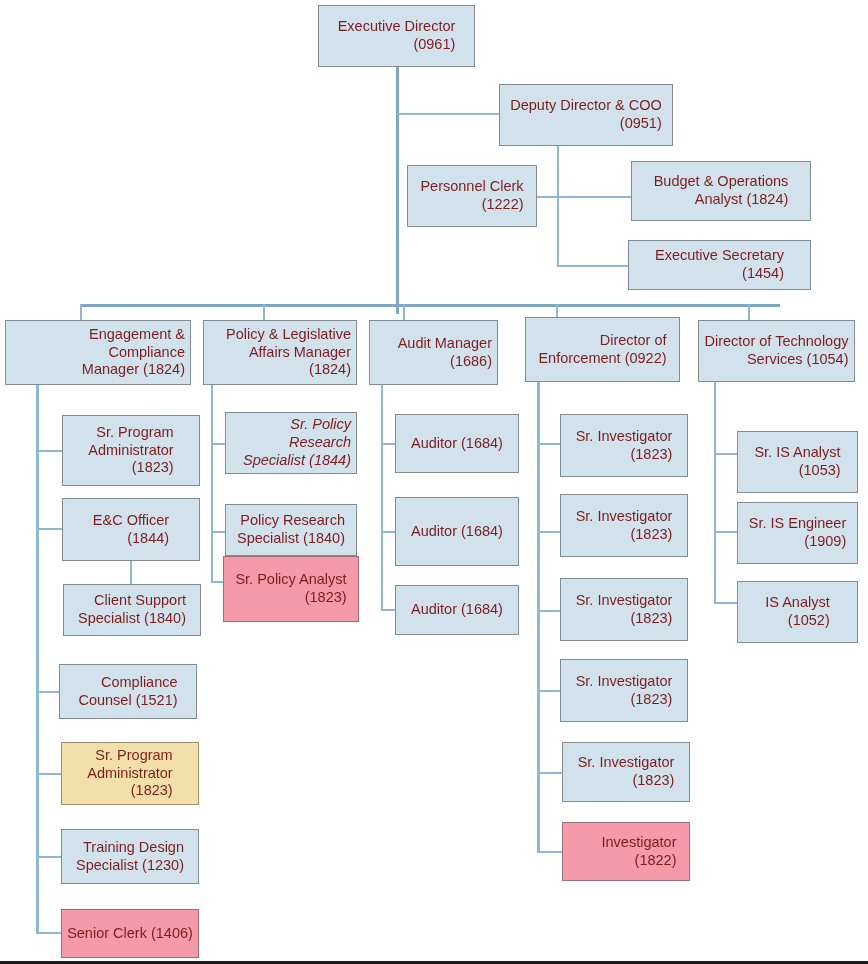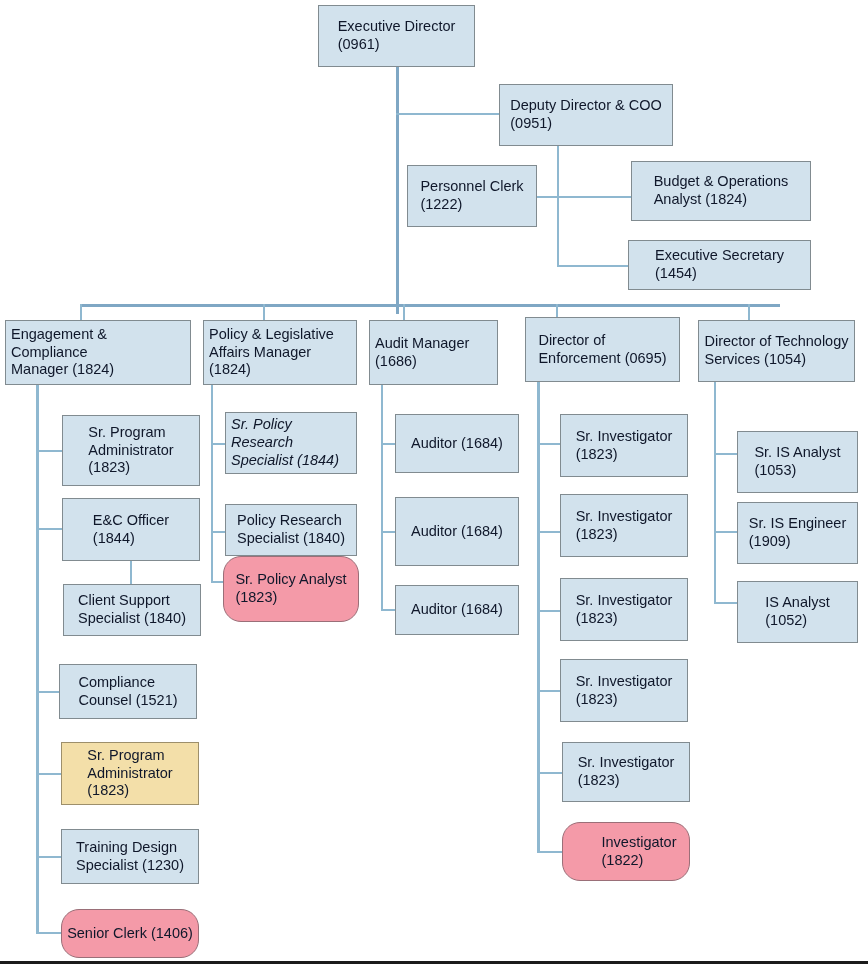--- a/index.html
+++ b/index.html
@@ -20,32 +20,32 @@
     position: absolute;
     background: #8fb8d0;
   }
   .conn.trunk { background: #7fa7c4; }
 
   
   .node {
     position: absolute;
     border: 1px solid #808a8f;
     background: #d2e2ed;
-    color: #0f172a;
+    color: #7f1d1d;
     display: flex;
     align-items: center;
     justify-content: center;
-    text-align: left;
+    text-align: right;
     line-height: 1.22;
     font-size: 14.5px;
     padding: 2px 5px;
     white-space: pre-line;
   }
   .node.blue   { background: #d2e2ed; border-color: #818b90; }
-  .node.pink   { background: #f49aa8; border-color: #9a6f78; border-radius: 18px; }
+  .node.pink   { background: #f49aa8; border-color: #9a6f78; }
   .node.gold   { background: #f3dfa9; border-color: #9d8f6b; }
   .node.root   { background: #d2e2ed; border-color: #818b90; }
 
   
   #bottom-rule {
     position: absolute;
     left: 0; bottom: 0;
     width: 868px; height: 3px;
     background: #1b1b1b;
   }
@@ -123,21 +123,21 @@
 
   <div class="node blue" style="left:5px; top:320px; width:186px; height:65px;">Engagement &amp; Compliance
 Manager (1824)</div>
 
   <div class="node blue" style="left:203px; top:320px; width:154px; height:65px;">Policy &amp; Legislative
 Affairs Manager (1824)</div>
 
   <div class="node blue" style="left:369px; top:320px; width:129px; height:65px;">Audit Manager (1686)</div>
 
   <div class="node blue" style="left:525px; top:317px; width:155px; height:65px;">Director of
-Enforcement (0695)</div>
+Enforcement (0922)</div>
 
   <div class="node blue" style="left:698px; top:320px; width:157px; height:62px;">Director of Technology
 Services (1054)</div>
 
   <div class="node blue" style="left:62px; top:415px; width:138px; height:71px;">Sr. Program
 Administrator
 (1823)</div>
 
   <div class="node blue" style="left:62px; top:498px; width:138px; height:63px;">E&amp;C Officer
 (1844)</div>

